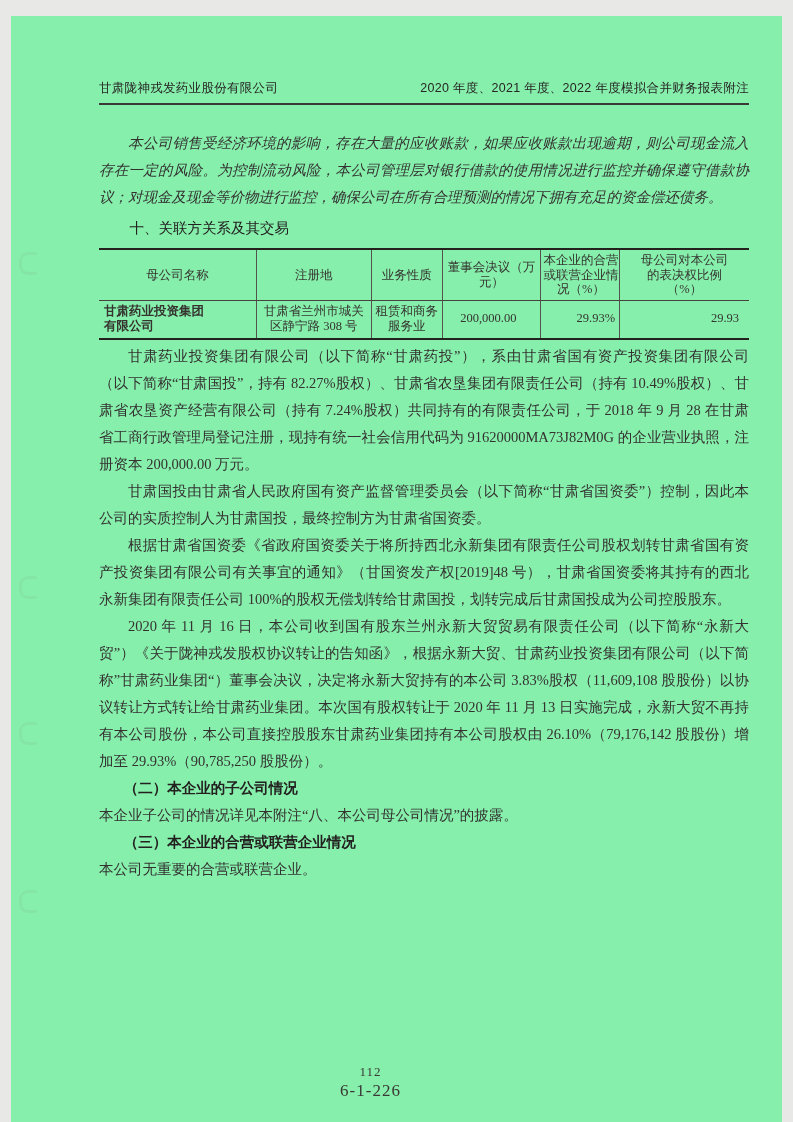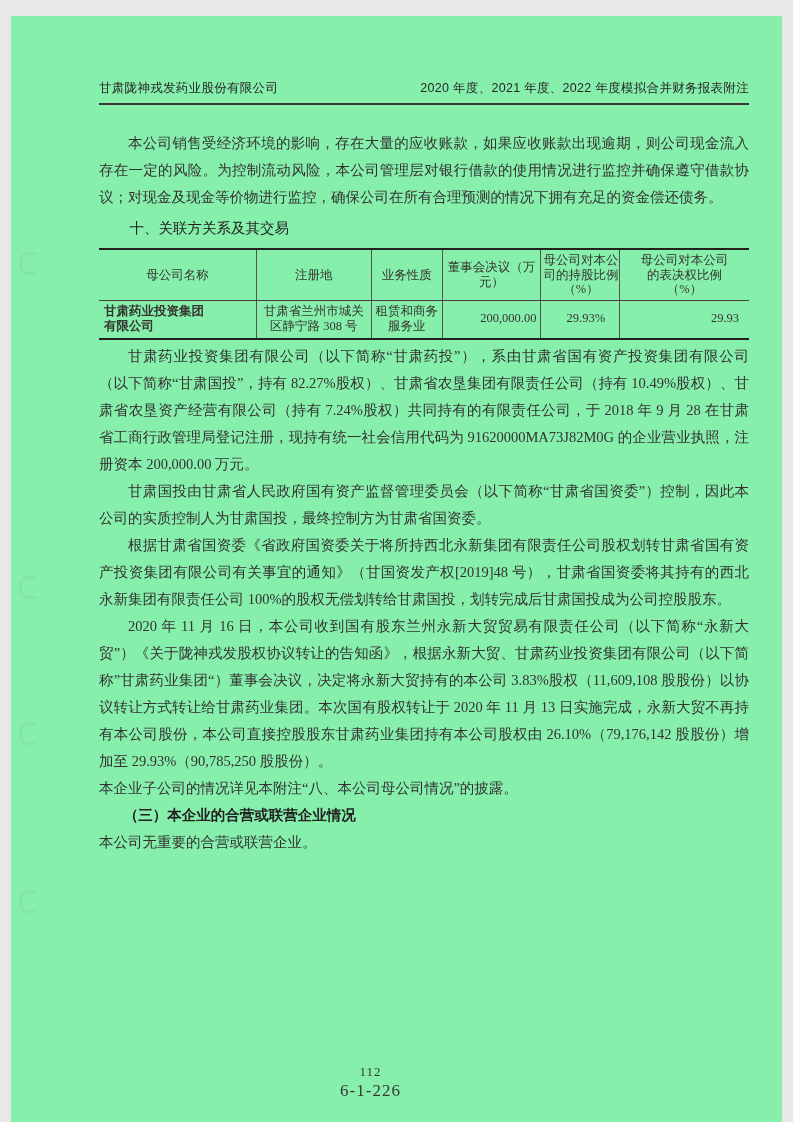--- a/index.html
+++ b/index.html
@@ -27,21 +27,21 @@
     display:flex; justify-content:space-between; align-items:flex-end;
     padding-bottom:6px; border-bottom:2px solid #3a3937;
     font-family:"Liberation Sans","DejaVu Sans",sans-serif;
     font-size:12.5px; color:#262523; letter-spacing:0.3px;
   }
 
   .bodytext p { margin:0; font-size:14.5px; line-height:27px; text-align:justify; }
   .indent { text-indent:2em; }
   .h-num  { font-weight:normal; color:#222120; text-indent:2.1em; margin-top:4px !important; }
   .h-sub  { font-weight:bold; color:#222120; text-indent:1.7em; }
-  .first-para { margin-top:25px !important; }
+  .first-para { margin-top:25px !important;font-style:italic; }
 
   table.ptable {
     width:100%; border-collapse:collapse; table-layout:fixed;
     margin:6px 0 3px 0;
     border-top:2.5px solid #23221f;
     border-bottom:2.5px solid #23221f;
     font-size:12.5px; color:#35342f;
   }
   .ptable th, .ptable td {
     border-left:1px solid #55534e;
@@ -52,22 +52,22 @@
   .ptable th:first-child, .ptable td:first-child { border-left:none; }
   .ptable thead th { text-align:center; line-height:14.5px; border-bottom:1px solid #45433e; }
   .ptable tbody td { line-height:15.5px; }
   .thw6 { display:inline-block; width:6em;  text-align:center; }
   .thw7 { display:inline-block; width:7em;  text-align:center; }
   .cell-left  { text-align:left; }
   .cell-left .cw { display:inline-block; max-width:8.5em; text-align:left;font-weight:bold; }
   .cell-center{ text-align:center; }
   .cell-right { text-align:right; }
   td.c1 { padding-left:5px; }
-  td.c4 { padding-right:4px; }
-  td.c5 { padding-right:14px; }
+  td.c4 { padding-right:24px; }
+  td.c5 { padding-right:4px; }
   td.c6 { padding-right:10px; }
 
   .footer {
     position:absolute; top:1048px; left:0; width:100%;
     text-align:center; color:#3a3935;
     transform:translateX(-26px);
   }
   .pageno  { font-size:13px; line-height:16px; letter-spacing:1px; }
   .doccode { font-size:17px; line-height:22px; letter-spacing:1px; }
 </style>
@@ -103,21 +103,21 @@
           <col style="width:15.2%">
             <col style="width:12.1%">
             <col style="width:19.9%">
         </colgroup>
         <thead>
           <tr>
             <th><span>母公司名称</span></th>
             <th><span>注册地</span></th>
             <th><span>业务性质</span></th>
             <th><span>董事会决议（万元）</span></th>
-            <th><span class="thw6">母公司对本公司的持股比例（%）</span></th>
+            <th><span class="thw6">本企业的合营或联营企业情况（%）</span></th>
             <th><span class="thw7">母公司对本公司的表决权比例（%）</span></th>
           </tr>
         </thead>
         <tbody>
           <tr>
             <td class="c1 cell-left"><span class="cw">甘肃药业投资集团有限公司</span></td>
             <td class="c2 cell-center">甘肃省兰州市城关区静宁路 308 号</td>
             <td class="c3 cell-center">租赁和商务服务业</td>
             <td class="c4 cell-right">200,000.00</td>
             <td class="c5 cell-right">29.93%</td>
@@ -128,20 +128,21 @@
 
       <p class="indent">甘肃药业投资集团有限公司（以下简称“甘肃药投”），系由甘肃省国有资产投资集团有限公司（以下简称“甘肃国投”，持有 82.27%股权）、甘肃省农垦集团有限责任公司（持有 10.49%股权）、甘肃省农垦资产经营有限公司（持有 7.24%股权）共同持有的有限责任公司，于 2018 年 9 月 28 在甘肃省工商行政管理局登记注册，现持有统一社会信用代码为 91620000MA73J82M0G 的企业营业执照，注册资本 200,000.00 万元。</p>
 
       <p class="indent">甘肃国投由甘肃省人民政府国有资产监督管理委员会（以下简称“甘肃省国资委”）控制，因此本公司的实质控制人为甘肃国投，最终控制方为甘肃省国资委。</p>
 
       <p class="indent">根据甘肃省国资委《省政府国资委关于将所持西北永新集团有限责任公司股权划转甘肃省国有资产投资集团有限公司有关事宜的通知》（甘国资发产权[2019]48 号），甘肃省国资委将其持有的西北永新集团有限责任公司 100%的股权无偿划转给甘肃国投，划转完成后甘肃国投成为公司控股股东。</p>
 
 
       <p class="indent">2020 年 11 月 16 日，本公司收到国有股东兰州永新大贸贸易有限责任公司（以下简称“永新大贸”）《关于陇神戎发股权协议转让的告知函》，根据永新大贸、甘肃药业投资集团有限公司（以下简称”甘肃药业集团“）董事会决议，决定将永新大贸持有的本公司 3.83%股权（11,609,108 股股份）以协议转让方式转让给甘肃药业集团。本次国有股权转让于 2020 年 11 月 13 日实施完成，永新大贸不再持有本公司股份，本公司直接控股股东甘肃药业集团持有本公司股权由 26.10%（79,176,142 股股份）增加至 29.93%（90,785,250 股股份）。</p>
 
+      <p class="h-sub">（二）本企业的子公司情况</p>
 
       <p>本企业子公司的情况详见本附注“八、本公司母公司情况”的披露。</p>
 
       <p class="h-sub">（三）本企业的合营或联营企业情况</p>
 
       <p>本公司无重要的合营或联营企业。</p>
 
     </div>
   </div>
 

